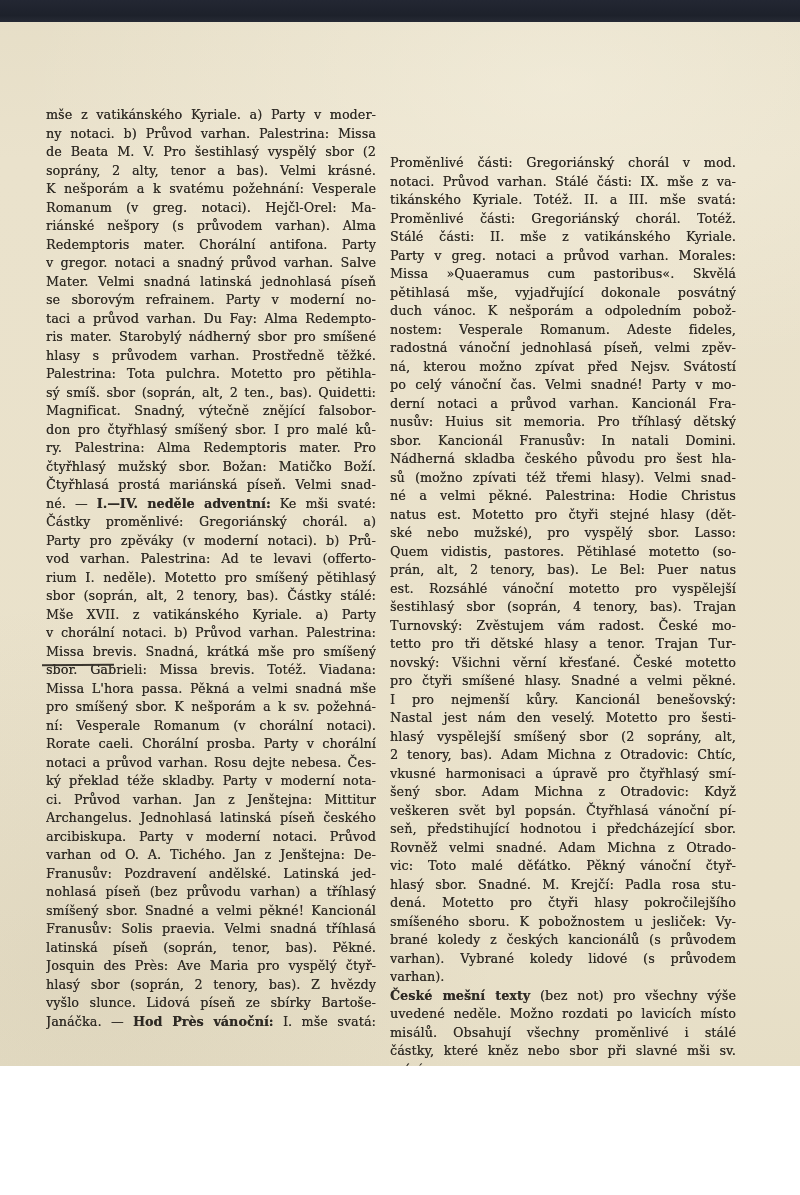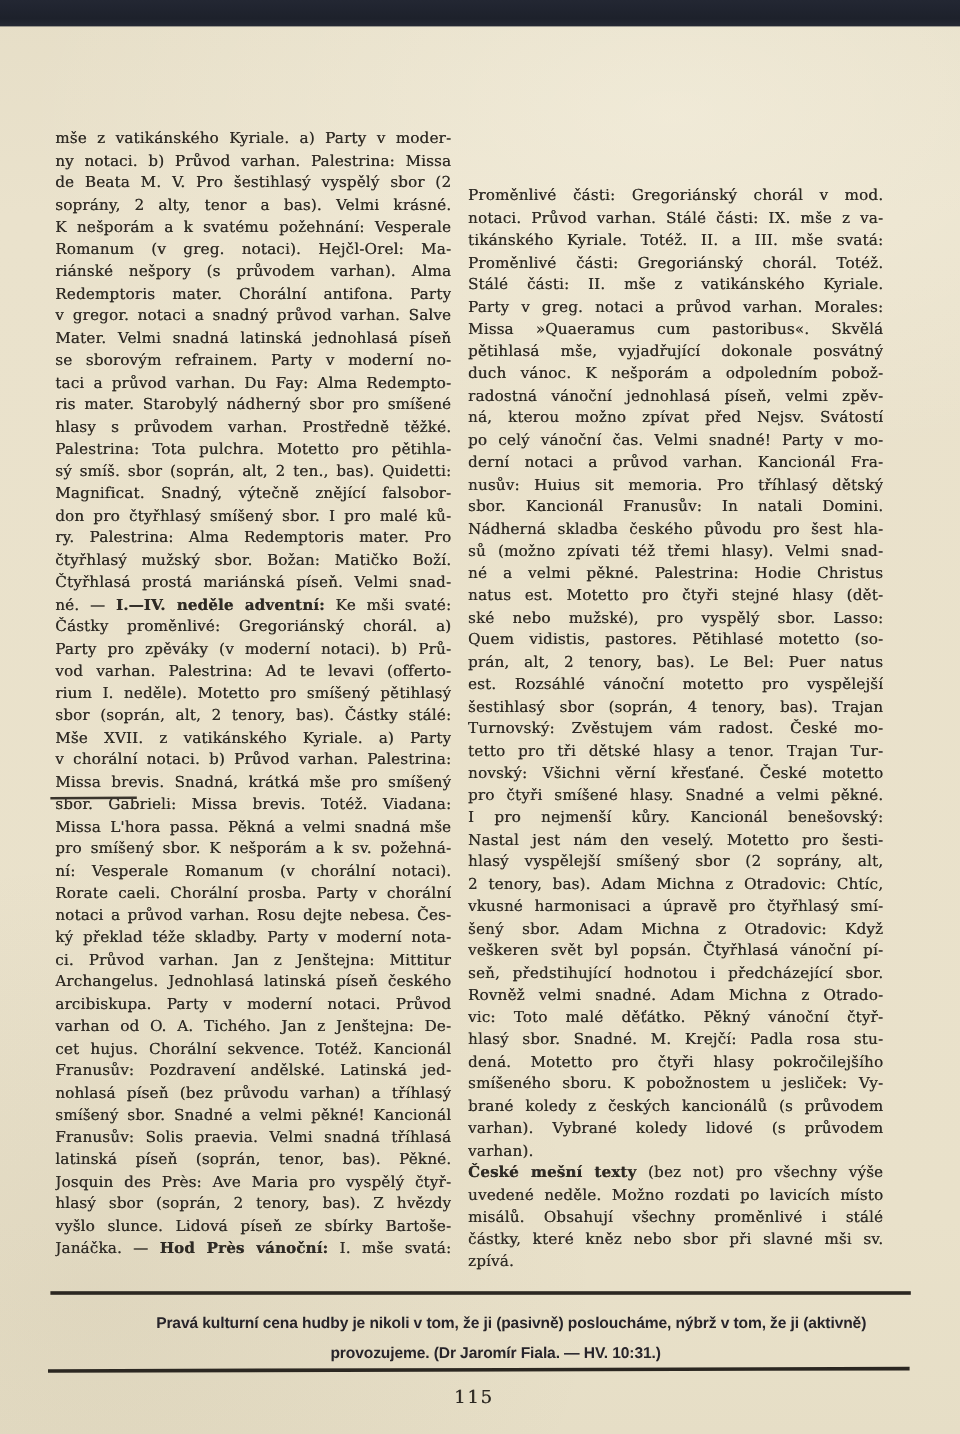--- a/index.html
+++ b/index.html
@@ -1,19 +1,19 @@
 <!DOCTYPE html>
 <html lang="cs"><head>
 <meta charset="utf-8">
 <style>
   html, body { margin: 0; padding: 0; }
   .page {
     position: relative;
     width: 800px;
-    height: 1195px;
+    height: 1066px;
     background:
       radial-gradient(ellipse 900px 500px at 70% 8%, rgba(255,252,240,0.35), rgba(255,252,240,0) 60%),
       radial-gradient(ellipse 700px 600px at 10% 90%, rgba(120,105,70,0.08), rgba(120,105,70,0) 60%),
       linear-gradient(180deg, #e6dec7 0%, #eae2cc 15%, #e9e1ca 85%, #e6dec6 100%);
     overflow: hidden;
     font-family: "DejaVu Serif", serif;
     color: #2e2a24;
   }
   .top-band {
     position: absolute; top: 0; left: 0; width: 800px; height: 22px;
@@ -116,21 +116,20 @@
       <div class="ln">Missa L'hora passa. Pěkná a velmi snadná mše</div>
       <div class="ln">pro smíšený sbor. K nešporám a k sv. požehná-</div>
       <div class="ln">ní: Vesperale Romanum (v chorální notaci).</div>
       <div class="ln">Rorate caeli. Chorální prosba. Party v chorální</div>
       <div class="ln">notaci a průvod varhan. Rosu dejte nebesa. Čes-</div>
       <div class="ln">ký překlad téže skladby. Party v moderní nota-</div>
       <div class="ln">ci. Průvod varhan. Jan z Jenštejna: Mittitur</div>
       <div class="ln">Archangelus. Jednohlasá latinská píseň českého</div>
       <div class="ln">arcibiskupa. Party v moderní notaci. Průvod</div>
       <div class="ln">varhan od O. A. Tichého. Jan z Jenštejna: De-</div>
-      <div class="ln">cet hujus. Chorální sekvence. Totéž. Kancionál</div>
       <div class="ln">Franusův: Pozdravení andělské. Latinská jed-</div>
       <div class="ln">nohlasá píseň (bez průvodu varhan) a tříhlasý</div>
       <div class="ln">smíšený sbor. Snadné a velmi pěkné! Kancionál</div>
       <div class="ln">Franusův: Solis praevia. Velmi snadná tříhlasá</div>
       <div class="ln">latinská píseň (soprán, tenor, bas). Pěkné.</div>
       <div class="ln">Josquin des Près: Ave Maria pro vyspělý čtyř-</div>
       <div class="ln">hlasý sbor (soprán, 2 tenory, bas). Z hvězdy</div>
       <div class="ln">vyšlo slunce. Lidová píseň ze sbírky Bartoše-</div>
       <div class="ln">Janáčka. — <b>Hod Près vánoční:</b> I. mše svatá:</div>
     </div>
@@ -138,20 +137,21 @@
   <div class="col col-right">
       <div class="ln">Proměnlivé části: Gregoriánský chorál v mod.</div>
       <div class="ln">notaci. Průvod varhan. Stálé části: IX. mše z va-</div>
       <div class="ln">tikánského Kyriale. Totéž. II. a III. mše svatá:</div>
       <div class="ln">Proměnlivé části: Gregoriánský chorál. Totéž.</div>
       <div class="ln">Stálé části: II. mše z vatikánského Kyriale.</div>
       <div class="ln">Party v greg. notaci a průvod varhan. Morales:</div>
       <div class="ln">Missa »Quaeramus cum pastoribus«. Skvělá</div>
       <div class="ln">pětihlasá mše, vyjadřující dokonale posvátný</div>
       <div class="ln">duch vánoc. K nešporám a odpoledním pobož-</div>
+      <div class="ln">nostem: Vesperale Romanum. Adeste fideles,</div>
       <div class="ln">radostná vánoční jednohlasá píseň, velmi zpěv-</div>
       <div class="ln">ná, kterou možno zpívat před Nejsv. Svátostí</div>
       <div class="ln">po celý vánoční čas. Velmi snadné! Party v mo-</div>
       <div class="ln">derní notaci a průvod varhan. Kancionál Fra-</div>
       <div class="ln">nusův: Huius sit memoria. Pro tříhlasý dětský</div>
       <div class="ln">sbor. Kancionál Franusův: In natali Domini.</div>
       <div class="ln">Nádherná skladba českého původu pro šest hla-</div>
       <div class="ln">sů (možno zpívati též třemi hlasy). Velmi snad-</div>
       <div class="ln">né a velmi pěkné. Palestrina: Hodie Christus</div>
       <div class="ln">natus est. Motetto pro čtyři stejné hlasy (dět-</div>

